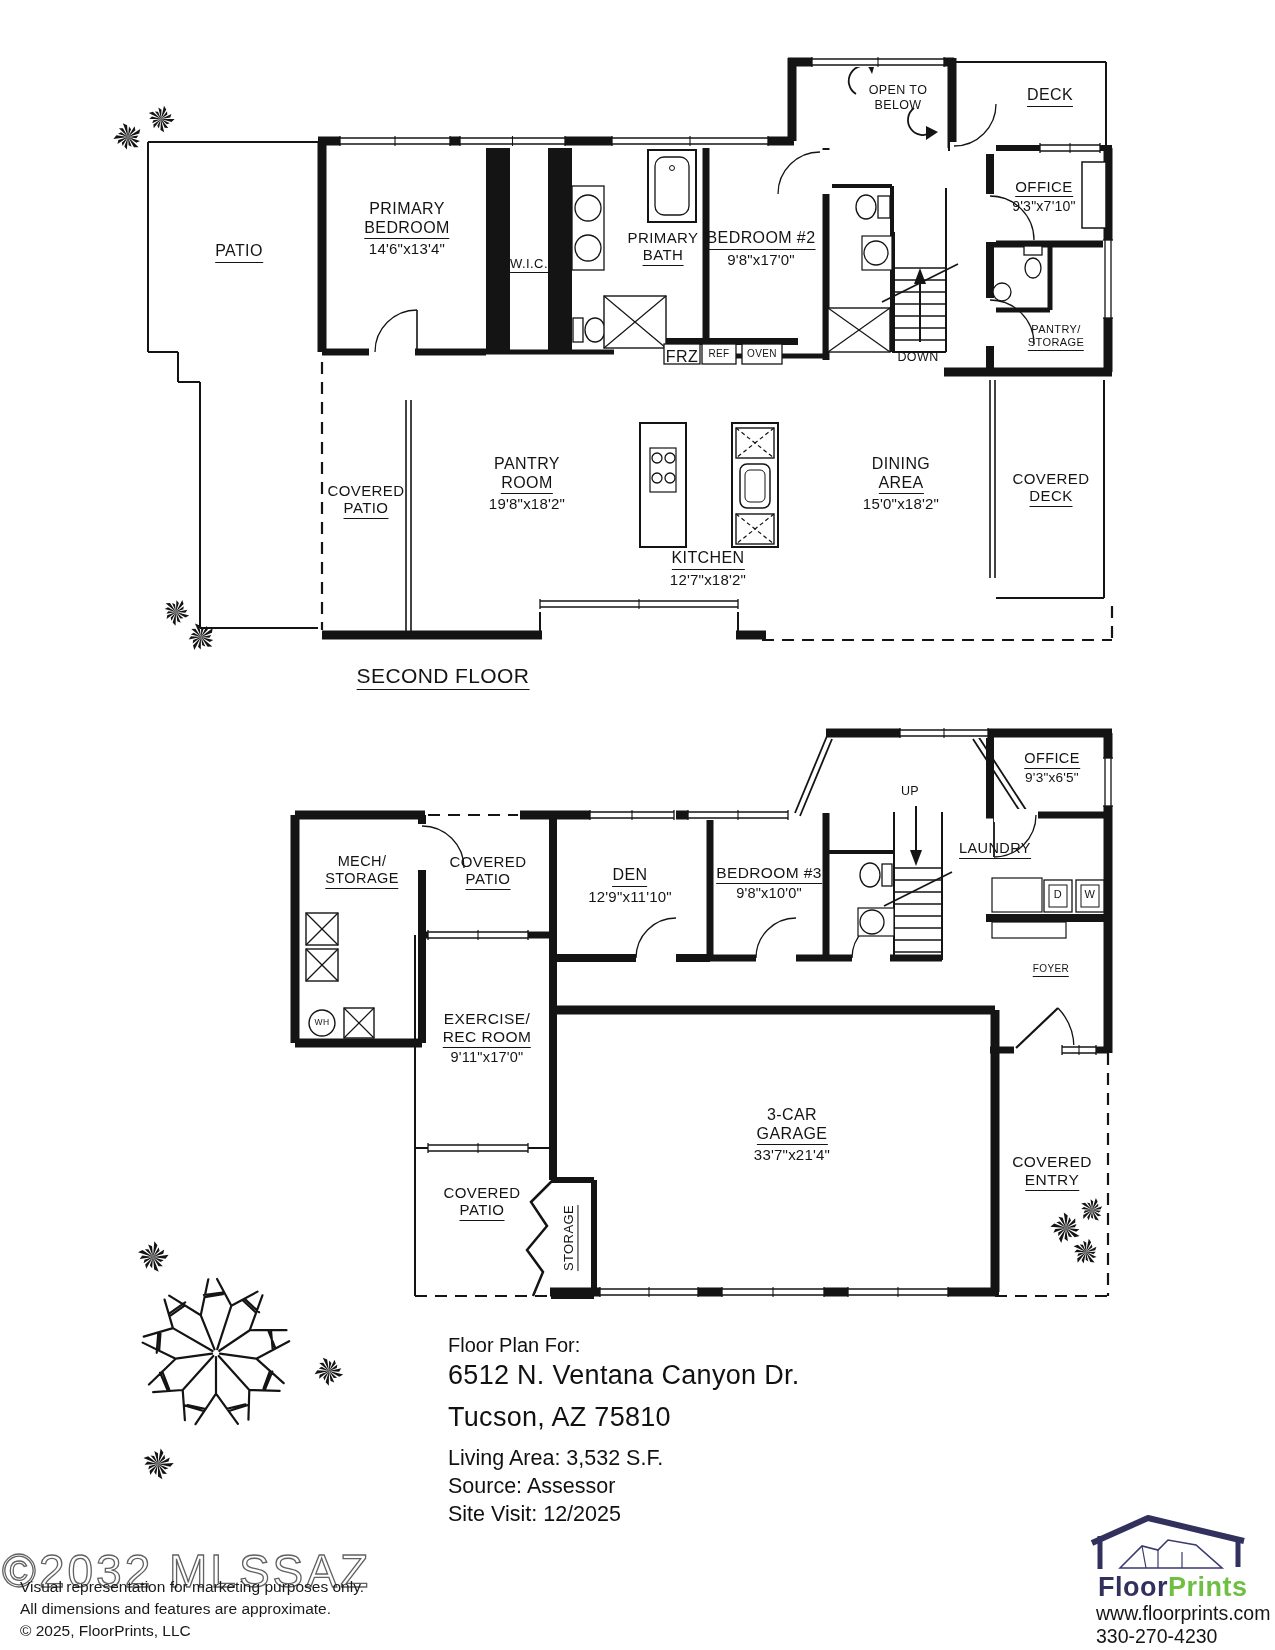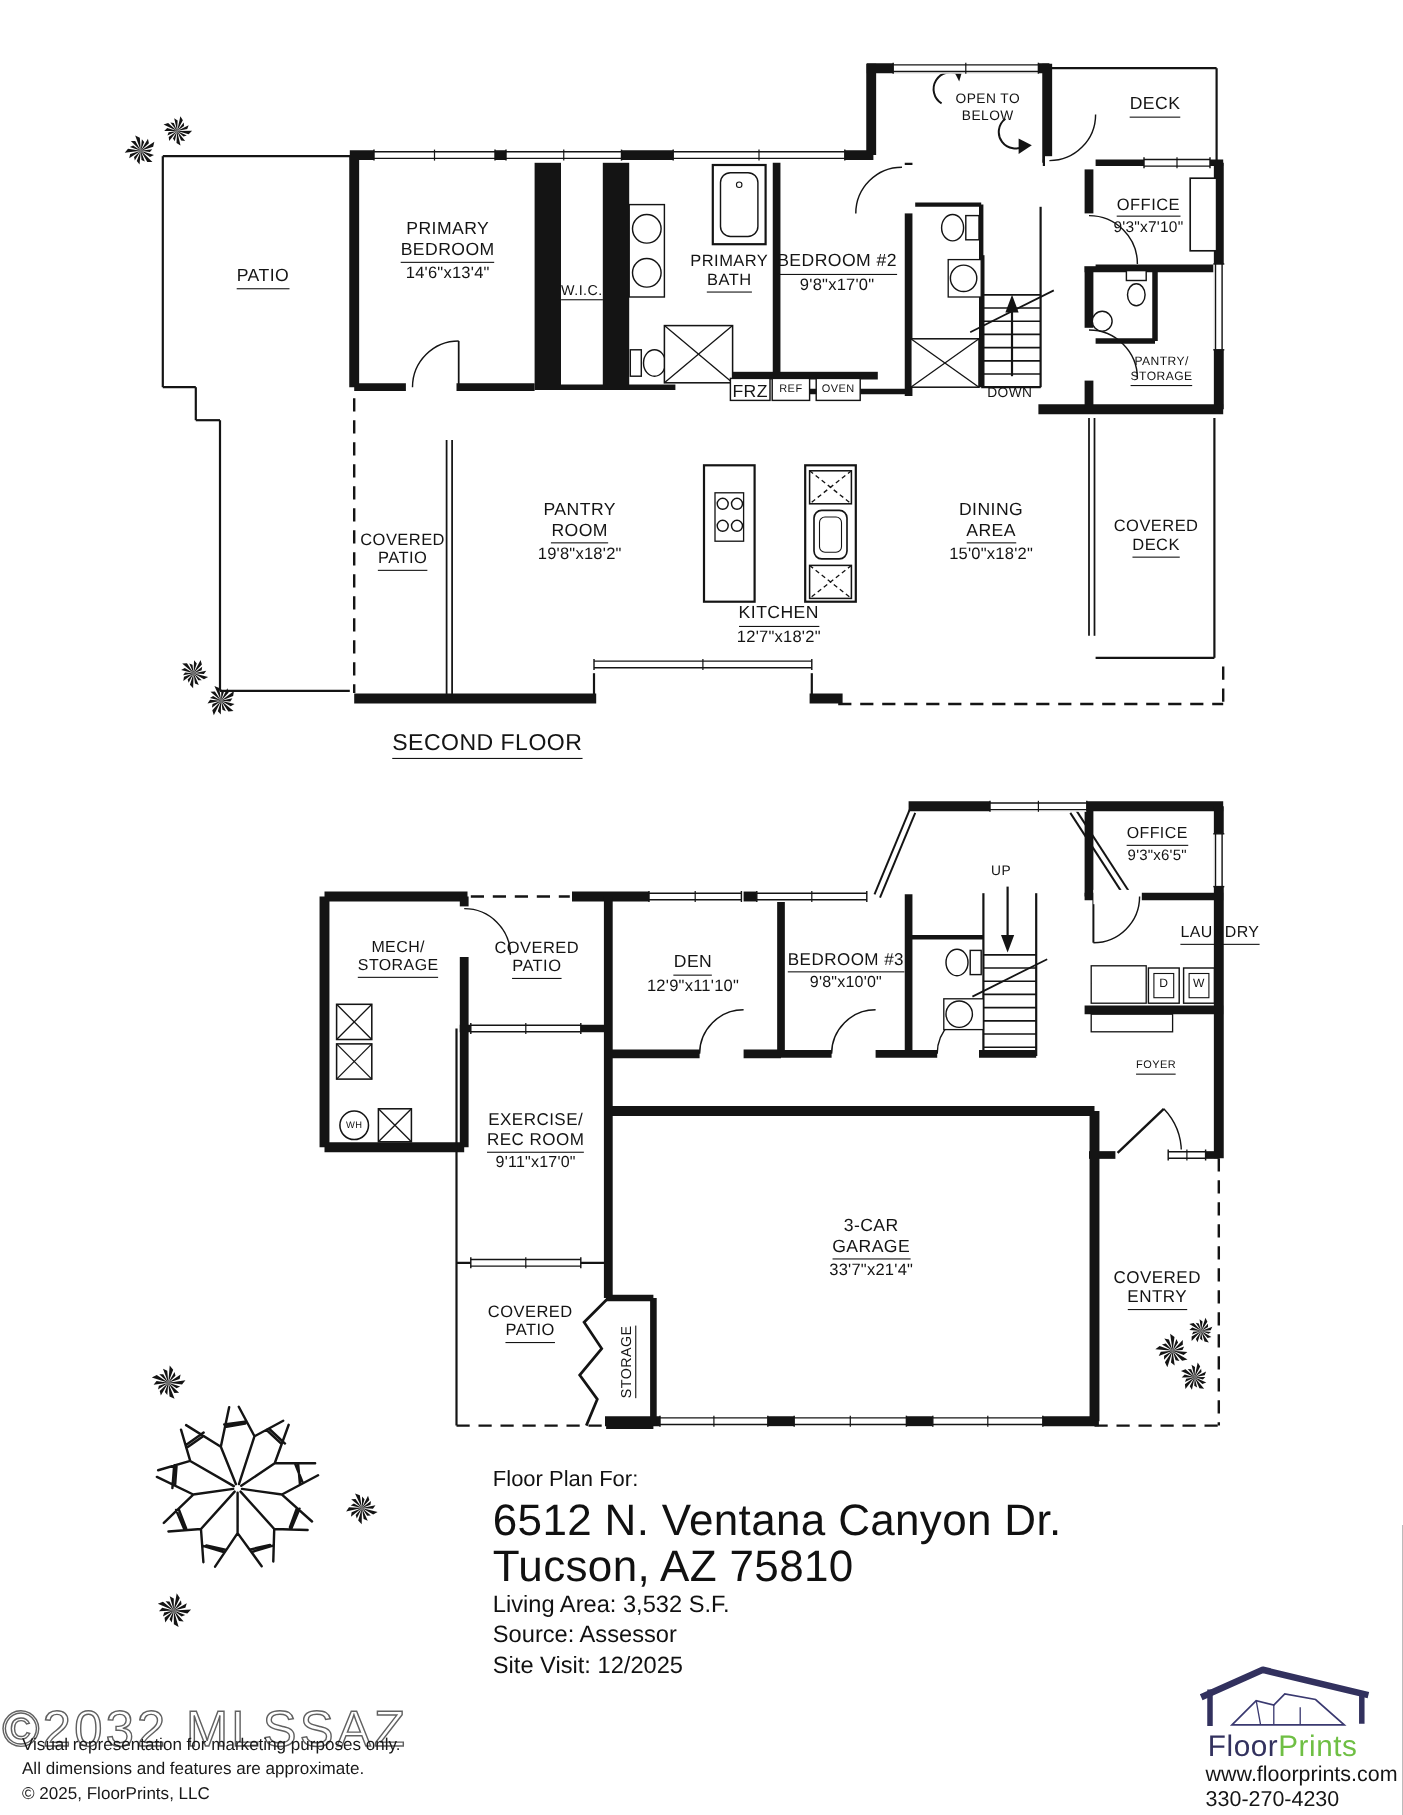--- a/index.html
+++ b/index.html
@@ -8,27 +8,27 @@
   #plan-svg{position:absolute;left:0;top:0;}
   .lbl{position:absolute;transform:translate(-50%,0);text-align:center;line-height:1.16;
        white-space:nowrap;color:#141414;letter-spacing:.4px;}
   .lbl .ln{display:block;}
   .lbl .u{display:inline-block;border-bottom:1.5px solid #141414;padding-bottom:1px;}
   .lbl .d{display:block;font-size:.94em;margin-top:1px;letter-spacing:.2px;}
   .lbl.ctr{transform:translate(-50%,-50%);}
   .lbl.rot{transform:translate(-50%,-50%) rotate(-90deg);}
   .ftxt{position:absolute;left:448px;white-space:nowrap;color:#111;}
   .f-intro{top:1334px;font-size:20px;}
-  .f-addr{font-size:40px;letter-spacing:.3px;}
+  .f-addr{font-size:27px;letter-spacing:.3px;}
   .f-small{font-size:21.5px;}
   #watermark{position:absolute;left:2px;top:1544px;font-size:46px;letter-spacing:3px;
              color:transparent;-webkit-text-stroke:1.3px #464646;opacity:.85;white-space:nowrap;}
   .disc{position:absolute;left:20px;font-size:15.5px;color:#181818;white-space:nowrap;}
   #logo{position:absolute;left:1088px;top:1512px;width:180px;}
-  #logo .lname{position:absolute;top:60px;left:10px;font-size:27px;letter-spacing:.5px;font-weight:400;white-space:nowrap;}
+  #logo .lname{position:absolute;top:60px;left:10px;font-size:27px;letter-spacing:.5px;font-weight:700;white-space:nowrap;}
   #logo .lurl{position:absolute;top:90px;left:8px;font-size:19.5px;color:#151515;white-space:nowrap;}
   #logo .lphone{position:absolute;top:113px;left:8px;font-size:19.5px;color:#151515;white-space:nowrap;}
 </style>
 </head>
 <body>
 
 <div id="stage">
   <svg id="plan-svg" width="1275" height="1650" viewBox="0 0 1275 1650">
       <line x1="322" y1="141" x2="322" y2="352" stroke="#141414" stroke-width="9"></line>
       <line x1="318" y1="141" x2="794" y2="141" stroke="#141414" stroke-width="9"></line>
@@ -414,21 +414,21 @@
       <div class="lbl" style="left: 443px; top: 664px; font-size: 21px;">
         <span class="ln"><span class="u">SECOND FLOOR</span></span>
       </div>
       <div class="lbl" style="left: 910px; top: 784px; font-size: 12.5px;">
         <span class="ln">UP</span>
       </div>
       <div class="lbl" style="left: 1052px; top: 750px; font-size: 14.5px;">
         <span class="ln"><span class="u">OFFICE</span></span>
         <span class="ln d">9'3"x6'5"</span>
       </div>
-      <div class="lbl" style="left: 1109px; top: 840px; font-size: 14.5px;">
+      <div class="lbl" style="left: 995px; top: 840px; font-size: 14.5px;">
         <span class="ln"><span class="u">LAUNDRY</span></span>
       </div>
       <div class="lbl" style="left: 1058px; top: 888px; font-size: 11px;">
         <span class="ln">D</span>
       </div>
       <div class="lbl" style="left: 1090px; top: 888px; font-size: 11px;">
         <span class="ln">W</span>
       </div>
       <div class="lbl" style="left: 362px; top: 853px; font-size: 14.5px;">
         <span class="ln">MECH/</span>

